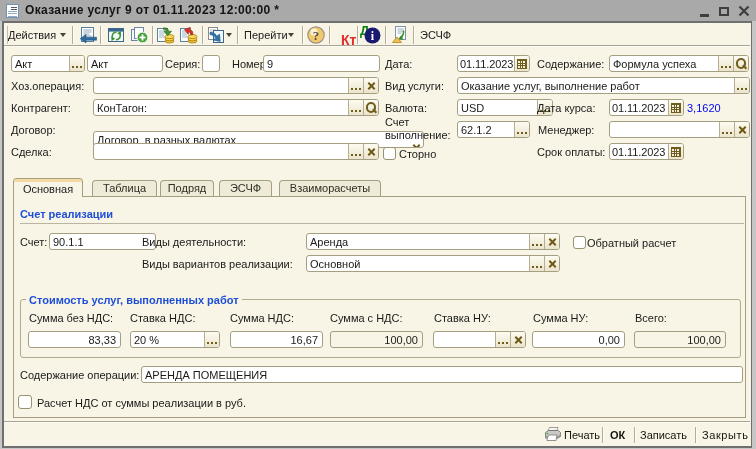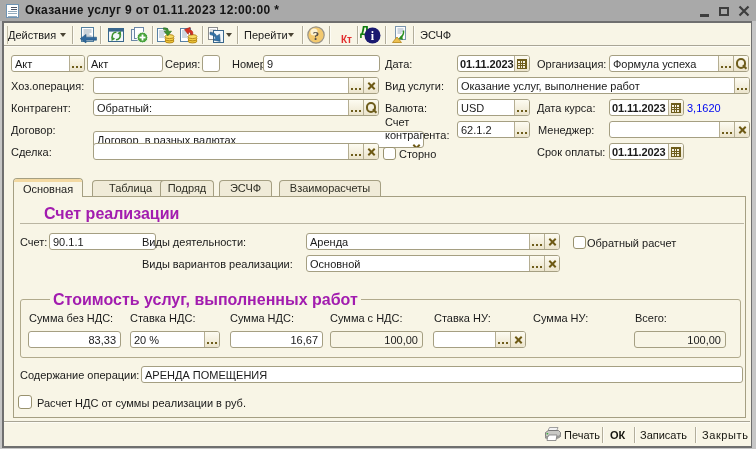--- a/index.html
+++ b/index.html
@@ -2,41 +2,41 @@
 <html><head><meta charset="utf-8"><style>
 html,body{margin:0;padding:0;}
 #win{position:relative;width:756px;height:449px;background:#c6c6c6;font-family:"Liberation Sans",sans-serif;font-size:11px;color:#1a1a1a;overflow:hidden;}
 .abs{position:absolute;}
 #titlebar{position:absolute;left:0;top:0;width:756px;height:21px;background:#a9a9a9;}
 #frame{position:absolute;left:2px;top:21px;width:750px;height:427px;background:#6f6f6f;}
 #content{position:absolute;left:4px;top:23px;width:747px;height:423px;background:#f8f5e6;}
 .lbl{position:absolute;white-space:nowrap;line-height:13px;}
 .inp{position:absolute;height:17px;background:#fff;border:1px solid #a59f82;border-radius:3px;box-sizing:border-box;display:flex;overflow:hidden;}
 .inp .v{flex:1;padding:1px 3px 0 3px;white-space:nowrap;overflow:hidden;line-height:14px;}
-.inp .dt{flex:1;padding:1px 16px 0 2px;white-space:nowrap;overflow:hidden;line-height:14px;letter-spacing:-0.1px;font-weight:bold;}
+.inp .dt{flex:1;padding:1px 16px 0 2px;white-space:nowrap;overflow:hidden;line-height:14px;letter-spacing:-0.1px;}
 .inp .vr{flex:1;padding:1px 4px 0 3px;white-space:nowrap;overflow:hidden;text-align:right;line-height:14px;}
 .inp .b{width:14px;flex:none;border-left:1px solid #b5ae92;background:linear-gradient(#fdfbf1,#ece5cd);position:relative;}
 .dots:after{content:"";position:absolute;left:2px;top:10px;width:2px;height:2px;background:#6e5d1c;box-shadow:4px 0 #6e5d1c,8px 0 #6e5d1c;}
 .xx:before,.xx:after{content:"";position:absolute;left:2.5px;top:7px;width:9px;height:2px;background:#6e5a15;}
 .xx:before{transform:rotate(45deg);}
 .xx:after{transform:rotate(-45deg);}
 .cal:after{content:"";position:absolute;left:2px;top:3px;width:10px;height:10px;box-sizing:border-box;border:1px solid #6e5d1c;border-top-width:2px;background:
  repeating-linear-gradient(90deg,transparent 0 1.7px,#6e5d1c 1.7px 2.7px),
  repeating-linear-gradient(transparent 0 1.7px,#6e5d1c 1.7px 2.7px);}
 .mag:after{content:"";position:absolute;left:1.5px;top:2px;width:6.5px;height:6.5px;border:2px solid #6e5d1c;border-radius:50%;}
 .mag:before{content:"";position:absolute;left:8px;top:9.5px;width:5px;height:2.4px;background:#6e5d1c;transform:rotate(45deg);}
 .cb{position:absolute;width:13px;height:13px;background:#fff;border:1px solid #99926f;border-radius:3px;box-sizing:border-box;}
 .sep{position:absolute;top:26px;width:1px;height:18px;background:#b3ae9b;border-right:1px solid #fdfcf5;}
 .tb{position:absolute;top:29px;line-height:12px;}
 .arr{position:absolute;width:0;height:0;border-left:3.5px solid transparent;border-right:3.5px solid transparent;border-top:4px solid #4a4434;}
 .tab{position:absolute;top:180px;height:16px;background:#f0ebd8;border:1px solid #a59f82;border-bottom:none;border-radius:4px 4px 0 0;box-sizing:border-box;text-align:center;padding-top:1px;color:#2e2e24;}
 #atab{position:absolute;left:13px;top:178px;width:70px;height:19px;background:#f8f5e6;border:1px solid #a59f82;border-bottom:none;border-radius:4px 4px 0 0;box-sizing:border-box;text-align:center;padding-top:4px;z-index:3;color:#1a1a1a;}
 #atab:before{content:"";position:absolute;left:0;right:0;top:0;height:3px;background:#f3d9a2;border-radius:3px 3px 0 0;}
 #panel{position:absolute;left:13px;top:196px;width:733px;height:222px;border:1px solid #a59f82;box-sizing:border-box;}
-.gt{position:absolute;font-size:16px;font-weight:bold;color:#a21caf;white-space:nowrap;line-height:12px;margin-left:24px;}
+.gt{position:absolute;font-size:11px;font-weight:bold;color:#1d4ed8;white-space:nowrap;line-height:12px;}
 .btxt{position:absolute;top:429px;line-height:13px;color:#15150f;}
 .bsep{position:absolute;top:427px;width:1px;height:16px;background:#b3ae9b;border-right:1px solid #fdfcf5;}
 </style></head><body>
 <div id="win">
   <div id="titlebar"></div>
   <div id="frame"></div>
   <div id="content"></div>
 
   <svg class="abs" style="left:6px;top:4px" width="14" height="14" viewBox="0 0 14 14" shape-rendering="crispEdges">
     <rect x="0.5" y="0.5" width="12" height="13" fill="#fff" stroke="#6f94b4" stroke-width="1"></rect>
@@ -125,21 +125,21 @@
   <div class="sep" style="left:302px;"></div>
 
   <svg class="abs" style="left:307px;top:26px" width="18" height="18" viewBox="0 0 18 18">
     <circle cx="9" cy="9" r="8.2" fill="#f3c96e" stroke="#999488" stroke-width="1.2"></circle>
     <circle cx="7" cy="6" r="3.6" fill="#fcf2d2"></circle>
     <text x="9" y="13.5" font-family="Liberation Serif" font-size="13" font-weight="bold" fill="#565048" text-anchor="middle">?</text>
   </svg>
   <div class="sep" style="left:329px;"></div>
 
   <div class="lbl" style="left:340px;top:27px;font-size:13px;font-weight:bold;color:#0f7d0f;line-height:8px;margin-left:20px;">Дт</div>
-  <div class="lbl" style="left:341px;top:36px;font-size:10px;font-weight:bold;color:#e22d2d;line-height:8px;">Кт</div>
+  <div class="lbl" style="left:341px;top:36px;font-size:14px;font-weight:bold;color:#e22d2d;line-height:8px;">Кт</div>
   <div class="sep" style="left:357px;"></div>
 
   <svg class="abs" style="left:364px;top:27px" width="17" height="17" viewBox="0 0 17 17">
     <circle cx="8.5" cy="8.5" r="8" fill="#191970"></circle>
     <text x="8.5" y="13" font-family="Liberation Serif" font-size="12" font-weight="bold" fill="#fff" text-anchor="middle">i</text>
   </svg>
   <div class="sep" style="left:385px;"></div>
 
   <svg class="abs" style="left:392px;top:26px" width="15" height="18" viewBox="0 0 15 18">
     <rect x="3.5" y="0.5" width="10" height="13" fill="#fdfdfe" stroke="#7a95ad"></rect>
@@ -166,65 +166,65 @@
   <div class="inp" style="left:202px;top:55px;width:18px;"></div>
   <div class="lbl" style="left:223px;top:58px;padding-left:9px;">Номер:</div>
   <div class="inp" style="left:263px;top:55px;width:117px;">
       <span class="v">9</span>
     </div>
   <div class="lbl" style="left:385px;top:58px;">Дата:</div>
   <div class="inp" style="left:457px;top:55px;width:73px;">
       <span class="dt">01.11.2023</span>
       <span class="b cal"></span>
     </div>
-  <div class="lbl" style="left:537px;top:58px;">Организация:</div>
+  <div class="lbl" style="left:537px;top:58px;">Содержание:</div>
   <div class="inp" style="left:609px;top:55px;width:140px;">
       <span class="v">Формула успеха</span>
       <span class="b dots"></span>
       <span class="b mag"></span>
     </div>
 
   <div class="lbl" style="left:11px;top:80px;">Хоз.операция:</div>
   <div class="inp" style="left:93px;top:77px;width:286px;">
       <span class="v"></span>
       <span class="b dots"></span>
       <span class="b xx"></span>
     </div>
   <div class="lbl" style="left:385px;top:80px;">Вид услуги:</div>
   <div class="inp" style="left:457px;top:77px;width:293px;">
       <span class="v">Оказание услуг, выполнение работ</span>
       <span class="b dots"></span>
     </div>
 
   <div class="lbl" style="left:11px;top:102px;">Контрагент:</div>
   <div class="inp" style="left:93px;top:99px;width:286px;">
-      <span class="v">Обратный:</span>
+      <span class="v">КонТагон:</span>
       <span class="b dots"></span>
       <span class="b mag"></span>
     </div>
   <div class="lbl" style="left:385px;top:102px;">Валюта:</div>
-  <div class="inp" style="left:457px;top:99px;width:73px;">
+  <div class="inp" style="left:457px;top:99px;width:96px;">
       <span class="v">USD</span>
       <span class="b dots"></span>
     </div>
   <div class="lbl" style="left:537px;top:102px;">Дата курса:</div>
   <div class="inp" style="left:609px;top:99px;width:75px;">
       <span class="dt">01.11.2023</span>
       <span class="b cal"></span>
     </div>
   <div class="lbl" style="left:687px;top:102px;color:#0008f0;">3,1620</div>
 
   <div class="lbl" style="left:11px;top:124px;">Договор:</div>
   <div class="inp" style="left:93px;top:131px;width:331px;align-items:center;">
       <span class="v">Договор&nbsp; в разных валютах</span>
       <span class="b dots"></span>
       <span class="b xx"></span>
     </div>
   <div class="lbl" style="left:385px;top:116px;">Счет</div>
-  <div class="lbl" style="left:385px;top:129px;">контрагента:</div>
+  <div class="lbl" style="left:385px;top:129px;">выполнение:</div>
   <div class="inp" style="left:457px;top:121px;width:73px;">
       <span class="v">62.1.2</span>
       <span class="b dots"></span>
     </div>
   <div class="lbl" style="left:538px;top:124px;">Менеджер:</div>
   <div class="inp" style="left:609px;top:121px;width:141px;">
       <span class="v"></span>
       <span class="b dots"></span>
       <span class="b xx"></span>
     </div>
@@ -237,21 +237,21 @@
     </div>
   <div class="cb" style="left:383px;top:147px;"></div>
   <div class="lbl" style="left:399px;top:148px;">Сторно</div>
   <div class="lbl" style="left:537px;top:146px;">Срок оплаты:</div>
   <div class="inp" style="left:609px;top:143px;width:75px;">
       <span class="dt">01.11.2023</span>
       <span class="b cal"></span>
     </div>
 
   <div id="panel"></div>
-  <div class="tab" style="left:92px;width:77px;">Таблица</div>
+  <div class="tab" style="left:92px;width:65px;">Таблица</div>
   <div class="tab" style="left:160px;width:54px;">Подряд</div>
   <div class="tab" style="left:219px;width:53px;">ЭСЧФ</div>
   <div class="tab" style="left:279px;width:102px;">Взаиморасчеты</div>
   <div id="atab">Основная</div>
 
   <div class="gt" style="left:20px;top:208px;">Счет реализации</div>
   <div class="abs" style="left:20px;top:223px;width:724px;height:1px;background:#bab5a2;"></div>
   <div class="lbl" style="left:20px;top:236px;">Счет:</div>
   <div class="inp" style="left:49px;top:233px;width:107px;">
       <span class="v">90.1.1</span>
@@ -291,20 +291,23 @@
       <span class="vr">16,67</span>
     </div>
   <div class="inp" style="left:330px;top:331px;width:93px;background:#f8f5e6;">
       <span class="vr">100,00</span>
     </div>
   <div class="inp" style="left:433px;top:331px;width:93px;">
       <span class="v"></span>
       <span class="b dots"></span>
       <span class="b xx"></span>
     </div>
+  <div class="inp" style="left:532px;top:331px;width:93px;">
+      <span class="vr">0,00</span>
+    </div>
   <div class="inp" style="left:634px;top:331px;width:92px;background:#f8f5e6;">
       <span class="vr">100,00</span>
     </div>
 
   <div class="lbl" style="left:20px;top:369px;">Содержание операции:</div>
   <div class="inp" style="left:141px;top:366px;width:602px;">
       <span class="v">АРЕНДА ПОМЕЩЕНИЯ</span>
     </div>
   <div class="cb" style="left:18px;top:395px;width:14px;height:14px;"></div>
   <div class="lbl" style="left:37px;top:397px;">Расчет НДС от суммы реализации в руб.</div>

